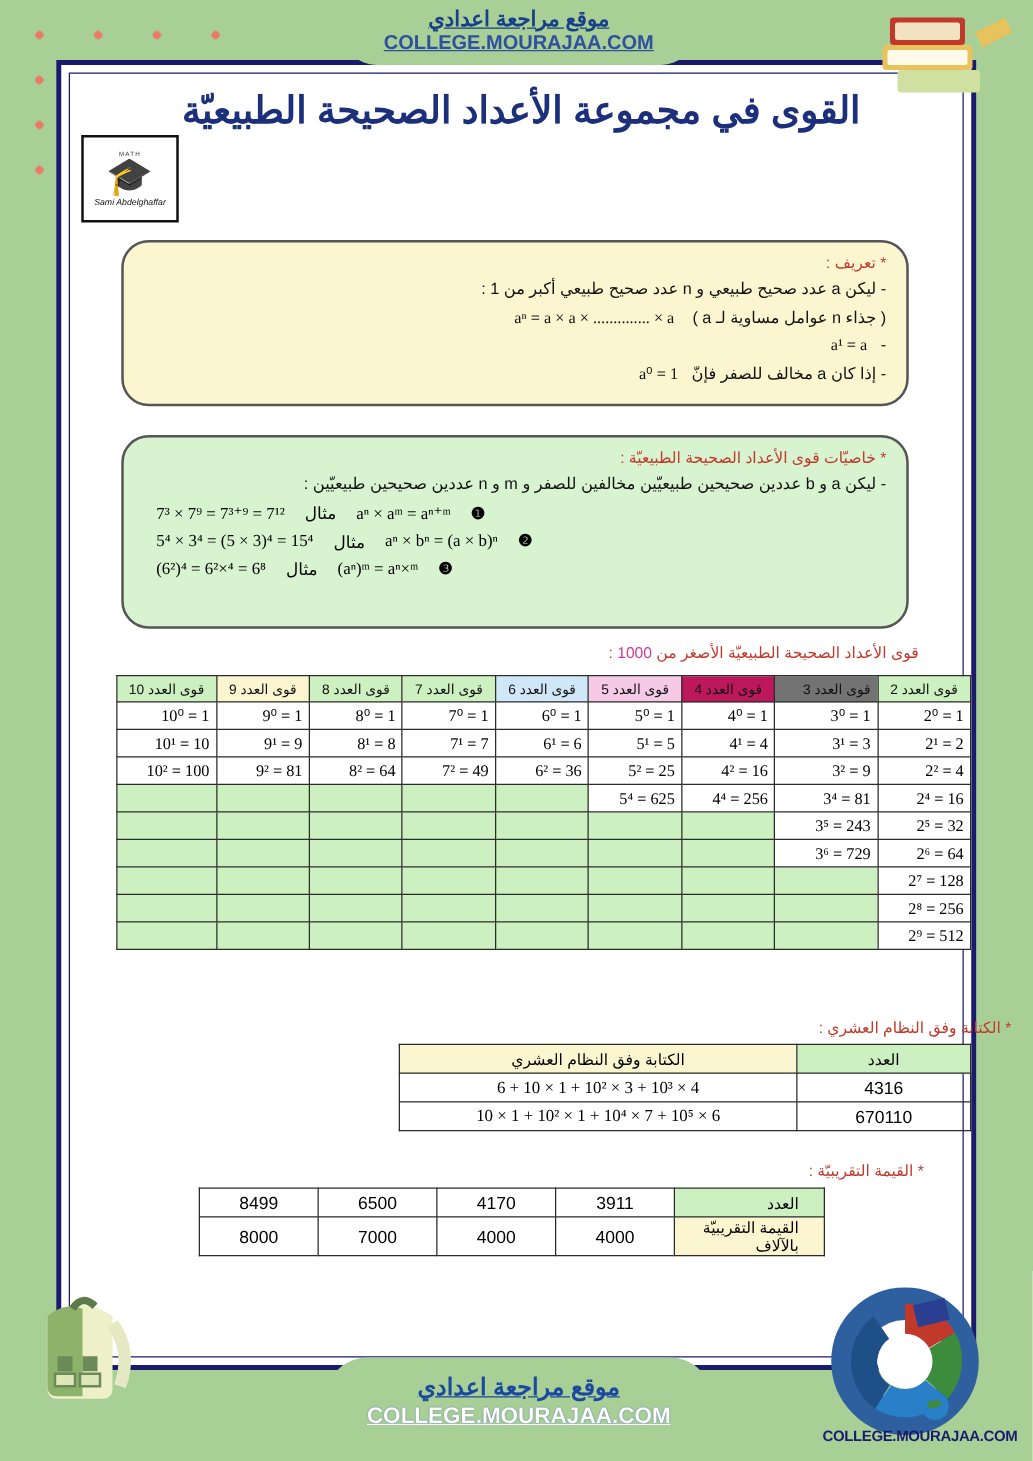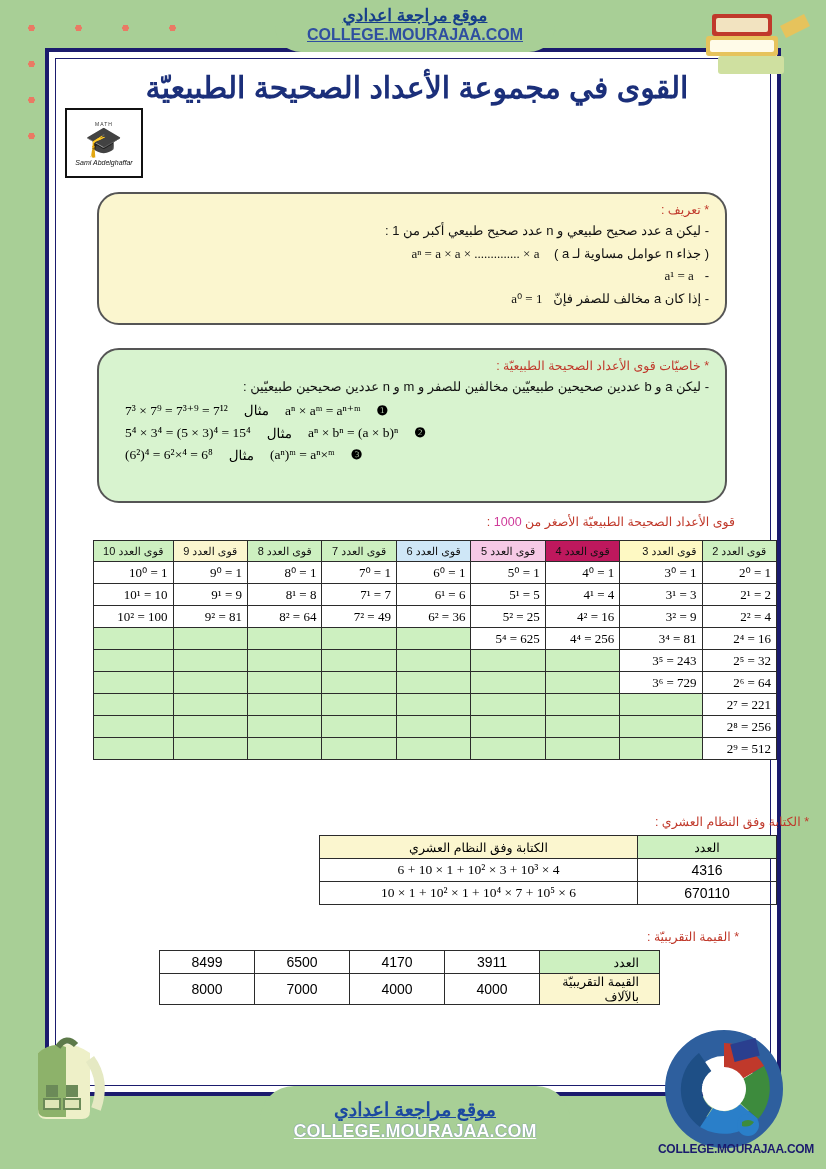--- a/index.html
+++ b/index.html
@@ -261,21 +261,21 @@
   <table class="ptable" id="powers-table">
     <thead>
         <tr>
           <th class="wcol10" style="background: rgb(205, 240, 192);">قوى العدد 10</th>
           <th class="wcol" style="background: rgb(251, 246, 207);">قوى العدد 9</th>
           <th class="wcol" style="background: rgb(205, 240, 192);">قوى العدد 8</th>
           <th class="wcol" style="background: rgb(205, 240, 192);">قوى العدد 7</th>
           <th class="wcol" style="background: rgb(207, 231, 247);">قوى العدد 6</th>
           <th class="wcol" style="background: rgb(246, 201, 230);">قوى العدد 5</th>
           <th class="wcol" style="background: #be185d;">قوى العدد 4</th>
-          <th class="wcol" style="background: #fef9c3; padding-left: 22px;">قوى العدد 3</th>
+          <th class="wcol" style="background: #737373; padding-left: 22px;">قوى العدد 3</th>
           <th class="wcol" style="background: rgb(205, 240, 192);">قوى العدد 2</th>
         </tr>
       </thead>
     <tbody>
         <tr>
           <td class="val">10⁰ = 1</td>
           <td class="val">9⁰ = 1</td>
           <td class="val">8⁰ = 1</td>
           <td class="val">7⁰ = 1</td>
           <td class="val">6⁰ = 1</td>
@@ -341,21 +341,21 @@
         </tr>
         <tr>
           <td class="empty"></td>
           <td class="empty"></td>
           <td class="empty"></td>
           <td class="empty"></td>
           <td class="empty"></td>
           <td class="empty"></td>
           <td class="empty"></td>
           <td class="empty"></td>
-          <td class="val">2⁷ = 221</td>
+          <td class="val">2⁷ = 128</td>
         </tr>
         <tr>
           <td class="empty"></td>
           <td class="empty"></td>
           <td class="empty"></td>
           <td class="empty"></td>
           <td class="empty"></td>
           <td class="empty"></td>
           <td class="empty"></td>
           <td class="empty"></td>

